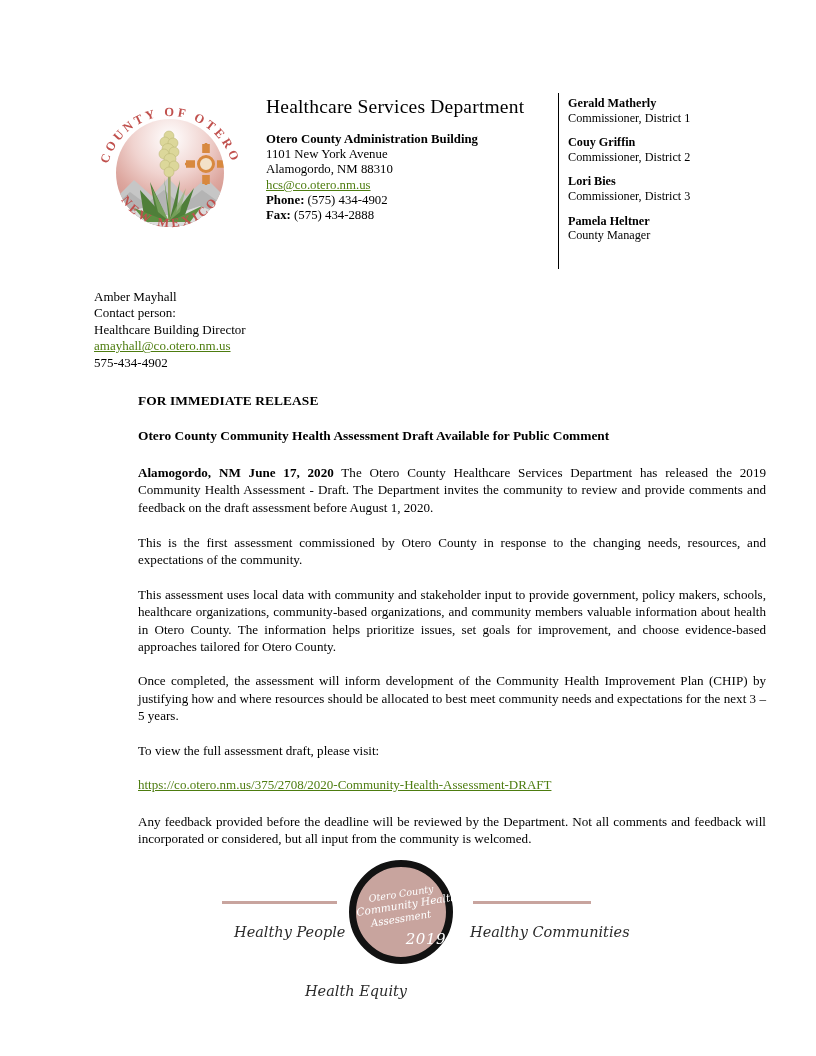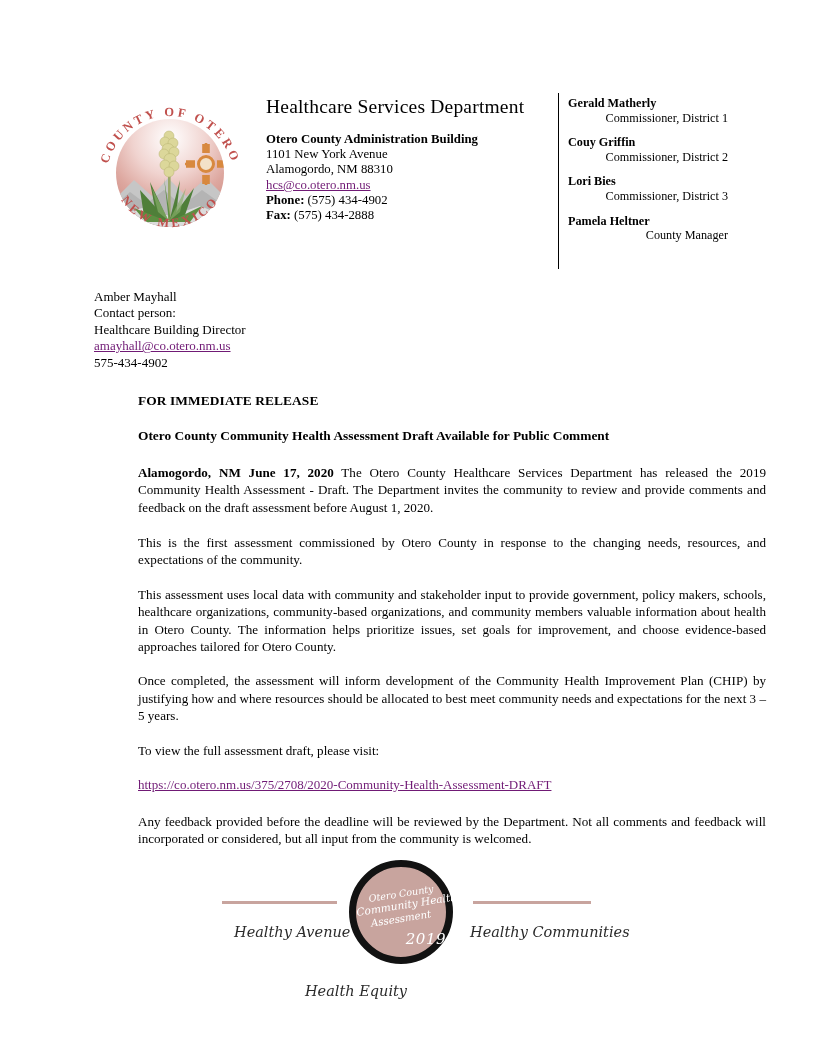--- a/index.html
+++ b/index.html
@@ -58,21 +58,21 @@
   .addr-block {
     margin-top: 12px;
     font-size: 12.8px;
     line-height: 15.2px;
   }
   .addr-line { white-space: nowrap; }
   .addr-line.b { font-weight: bold; }
   .addr-line .lbl { font-weight: bold; }
 
   a.maillink, a.weblink {
-    color: #701a75;
+    color: #4d7c0f;
     text-decoration: underline;
   }
 
   .hdr-divider {
     position: absolute;
     left: 464px;
     top: 5px;
     width: 1px;
     height: 176px;
     background: #000000;
@@ -82,21 +82,21 @@
     position: absolute;
     left: 474px;
     top: 8px;
     width: 160px;
     font-size: 12.2px;
     line-height: 14.6px;
   }
   .official { margin-bottom: 10px; }
   .official:last-child { margin-bottom: 16px; }
   .official .name { font-weight: bold; white-space: nowrap; }
-  .official .role { white-space: nowrap; text-align: right; }
+  .official .role { white-space: nowrap; }
 
   
   .contact {
     position: absolute;
     left: 94px;
     top: 289px;
     width: 360px;
     font-size: 13px;
     line-height: 16.4px;
   }
@@ -385,19 +385,19 @@
 
       <div class="badge">
         <div class="badge-text">
           <div class="badge-arc badge-l1">Otero County</div>
           <div class="badge-arc badge-l2">Community Health</div>
           <div class="badge-arc badge-l3">Assessment</div>
           <div class="badge-year">2019</div>
         </div>
       </div>
 
-      <div class="tag tag-left">Healthy Avenue</div>
+      <div class="tag tag-left">Healthy People</div>
       <div class="tag tag-right">Healthy Communities</div>
       <div class="tag tag-bottom">Health Equity</div>
     </div>
   </div>
 
 </div>
 
 </body></html>

